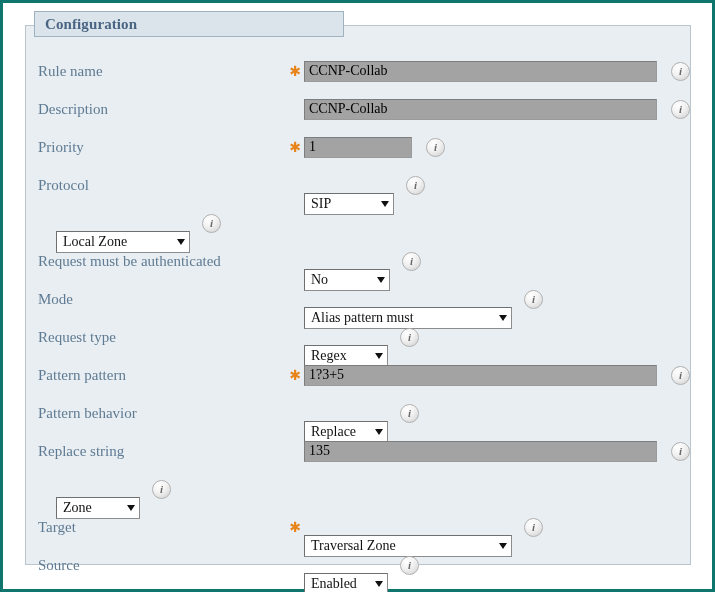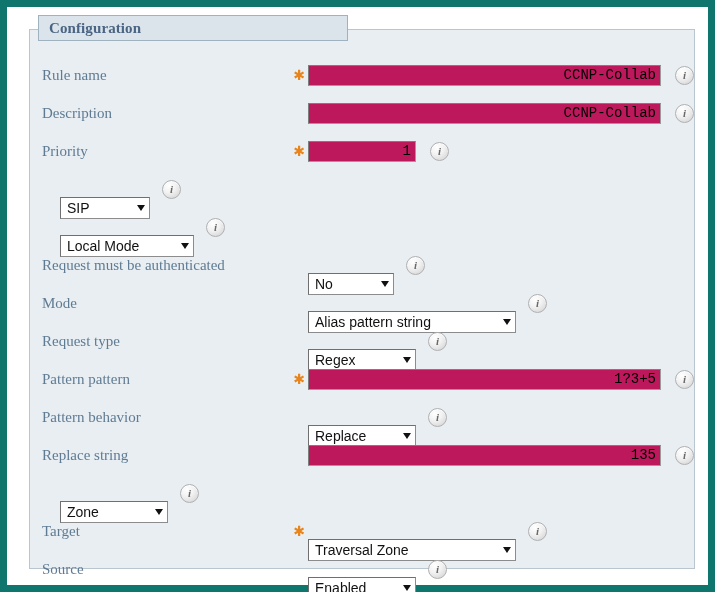--- a/index.html
+++ b/index.html
@@ -13,21 +13,21 @@
     font-family: "Liberation Serif", serif;
     overflow: hidden;
   }
 
   .page-frame {
     position: absolute;
     left: 0; top: 0;
     width: 715px;
     height: 592px;
     box-sizing: border-box;
-    border: 7px solid #0f766e;
+    border: 3px solid #0f766e;
     background: #ffffff;
     padding: 4px;
   }
 
   .panel {
     position: absolute;
     left: 22px;
     top: 22px;
     width: 666px;
     height: 540px;
@@ -98,62 +98,61 @@
     flex: 1 1 auto;
     min-width: 0;
   }
 
   .text-input {
     box-sizing: border-box;
     height: 21px;
     border: 1px solid #9a9a9a;
     border-top-color: #7d7d7d;
     border-left-color: #7d7d7d;
-    background: #be185d;
-    font-family: Liberation Mono, monospace;
+    background: #a3a3a3;
+    font-family: Liberation Serif, serif;
     font-size: 14px;
     color: #000000;
     padding: 0 4px;
     line-height: 19px;
     outline: none;
     border-radius: 0;
-    text-align: right;
   }
   .text-input.wide  { width: 373px; }
   .text-input.small { width: 108px; }
 
   .select-box {
     box-sizing: border-box;
     height: 22px;
     border: 1px solid #8c8c8c;
     border-top-color: #6f6f6f;
     border-left-color: #6f6f6f;
     background: #ffffff;
     display: flex;
     align-items: center;
     justify-content: space-between;
     padding: 0 4px 0 6px;
-    font-family: Liberation Sans, sans-serif;
+    font-family: Liberation Serif, serif;
     font-size: 14px;
     color: #111111;
     cursor: default;
     margin-top: 37px;
   }
   .select-box .sel-text { white-space: nowrap; overflow: hidden; }
   .select-arrow {
     margin-left: 8px;
     width: 0; height: 0;
     border-left: 4.5px solid transparent;
     border-right: 4.5px solid transparent;
     border-top: 6px solid #111111;
     flex: 0 0 auto;
   }
   .select-box.w-xs  { width: 90px; }
   .select-box.w-sm  { width: 86px; }
-  .select-box.w-md  { width: 108px; }
+  .select-box.w-md  { width: 84px; }
   .select-box.w-lg  { width: 134px; }
   .select-box.w-xl  { width: 208px; }
 
   .info-icon {
     flex: 0 0 auto;
     margin-left: 12px;
     width: 17px;
     height: 17px;
     border-radius: 50%;
     border: 1px solid #b0b0b0;
@@ -202,34 +201,35 @@
         </div>
         <div class="form-row">
           <div class="row-label">Priority</div>
           <div class="req-star">✱</div>
           <div class="control-wrap">
             <input type="text" class="text-input small" value="1" style="">
             <div class="info-icon pad-left">i</div>
           </div>
         </div>
         <div class="form-row">
+          <div class="row-label">Protocol</div>
           <div class="req-star empty"></div>
           <div class="control-wrap">
             <div class="select-box w-xs">
               <span class="sel-text">SIP</span>
               <span class="select-arrow"></span>
             </div>
             <div class="info-icon">i</div>
           </div>
         </div>
         <div class="form-row">
           <div class="req-star empty"></div>
           <div class="control-wrap">
             <div class="select-box w-lg">
-              <span class="sel-text">Local Mode</span>
+              <span class="sel-text">Local Zone</span>
               <span class="select-arrow"></span>
             </div>
             <div class="info-icon">i</div>
           </div>
         </div>
         <div class="form-row">
           <div class="row-label">Request must be authenticated</div>
           <div class="req-star empty"></div>
           <div class="control-wrap">
             <div class="select-box w-sm">
@@ -237,21 +237,21 @@
               <span class="select-arrow"></span>
             </div>
             <div class="info-icon">i</div>
           </div>
         </div>
         <div class="form-row">
           <div class="row-label">Mode</div>
           <div class="req-star empty"></div>
           <div class="control-wrap">
             <div class="select-box w-xl">
-              <span class="sel-text">Alias pattern string</span>
+              <span class="sel-text">Alias pattern must</span>
               <span class="select-arrow"></span>
             </div>
             <div class="info-icon">i</div>
           </div>
         </div>
         <div class="form-row">
           <div class="row-label">Request type</div>
           <div class="req-star empty"></div>
           <div class="control-wrap">
             <div class="select-box w-md">

